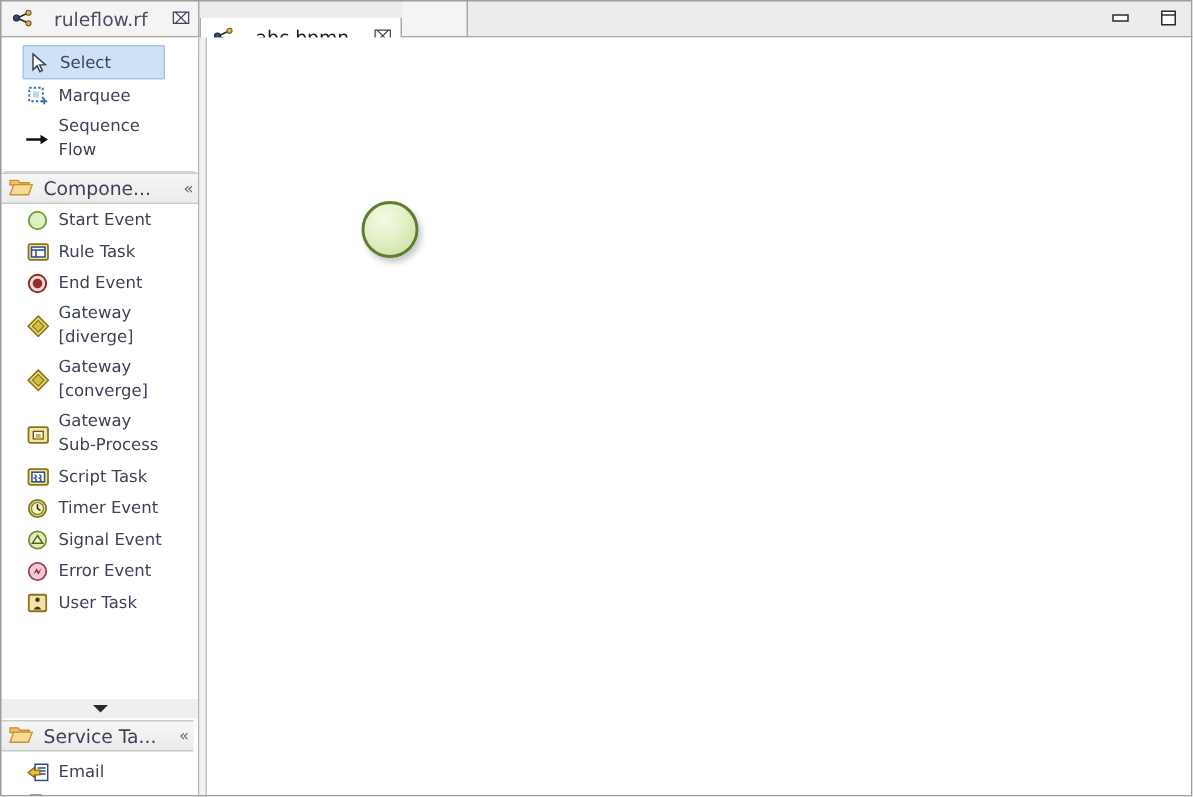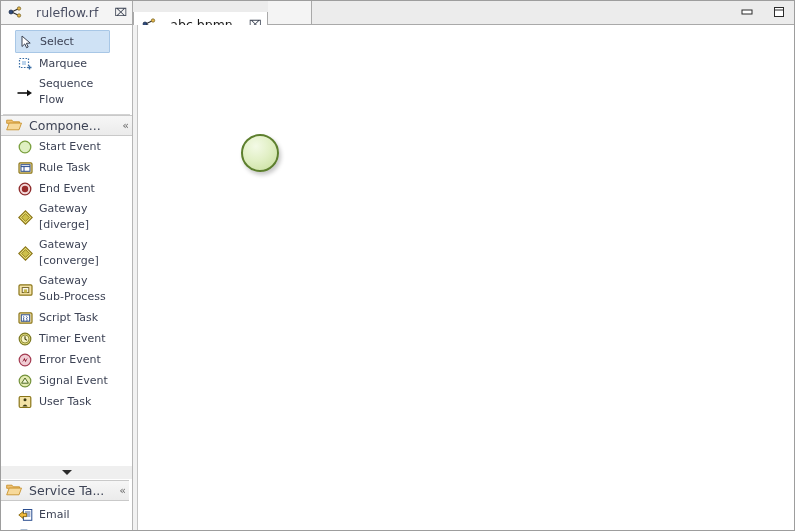--- a/index.html
+++ b/index.html
@@ -366,35 +366,35 @@
             <circle cx="7" cy="7" r="4" fill="#f6f3c5" stroke="#7d7a22" stroke-width="0.8"></circle>
             <path d="M7 4.2 V7 L9 8.4" fill="none" stroke="#3a3a10" stroke-width="1.1"></path>
           </svg>
         </span>
         <span class="lbl">Timer Event</span>
       </div>
 
       <div class="pal-item">
         <span class="ico">
           <svg width="14" height="14" viewBox="0 0 14 14">
+            <circle cx="7" cy="7" r="5.8" fill="#e4ebb2" stroke="#74923a" stroke-width="1.2"></circle>
+            <path d="M7 4 L10.4 9.2 H3.6 Z" fill="#f2f7dd" stroke="#4e6a22" stroke-width="1"></path>
+          </svg>
+        </span>
+        <span class="lbl">Signal Event</span>
+      </div>
+
+      <div class="pal-item">
+        <span class="ico">
+          <svg width="14" height="14" viewBox="0 0 14 14">
             <circle cx="7" cy="7" r="5.8" fill="#f0cdd4" stroke="#a33a50" stroke-width="1.2"></circle>
             <path d="M4.2 9.2 L6.4 4.8 L7.6 7.2 L9.8 4.6 L7.6 9.2 L6.4 7 Z" fill="#8d1f35"></path>
           </svg>
         </span>
         <span class="lbl">Error Event</span>
-      </div>
-
-      <div class="pal-item">
-        <span class="ico">
-          <svg width="14" height="14" viewBox="0 0 14 14">
-            <circle cx="7" cy="7" r="5.8" fill="#e4ebb2" stroke="#74923a" stroke-width="1.2"></circle>
-            <path d="M7 4 L10.4 9.2 H3.6 Z" fill="#f2f7dd" stroke="#4e6a22" stroke-width="1"></path>
-          </svg>
-        </span>
-        <span class="lbl">Signal Event</span>
       </div>
 
       <div class="pal-item" style="position:relative;">
         <span class="ico">
           <svg width="14" height="14" viewBox="0 0 14 14">
             <rect x="1.2" y="1.5" width="11.6" height="11" rx="1.2" fill="#f4e3a6" stroke="#8a7518" stroke-width="1.2"></rect>
             <circle cx="7" cy="4.8" r="1.5" fill="#3b3b12"></circle>
             <path d="M4.4 11.4 q2.6 -4 5.2 0 Z" fill="#3b3b12"></path>
           </svg>
         </span>

